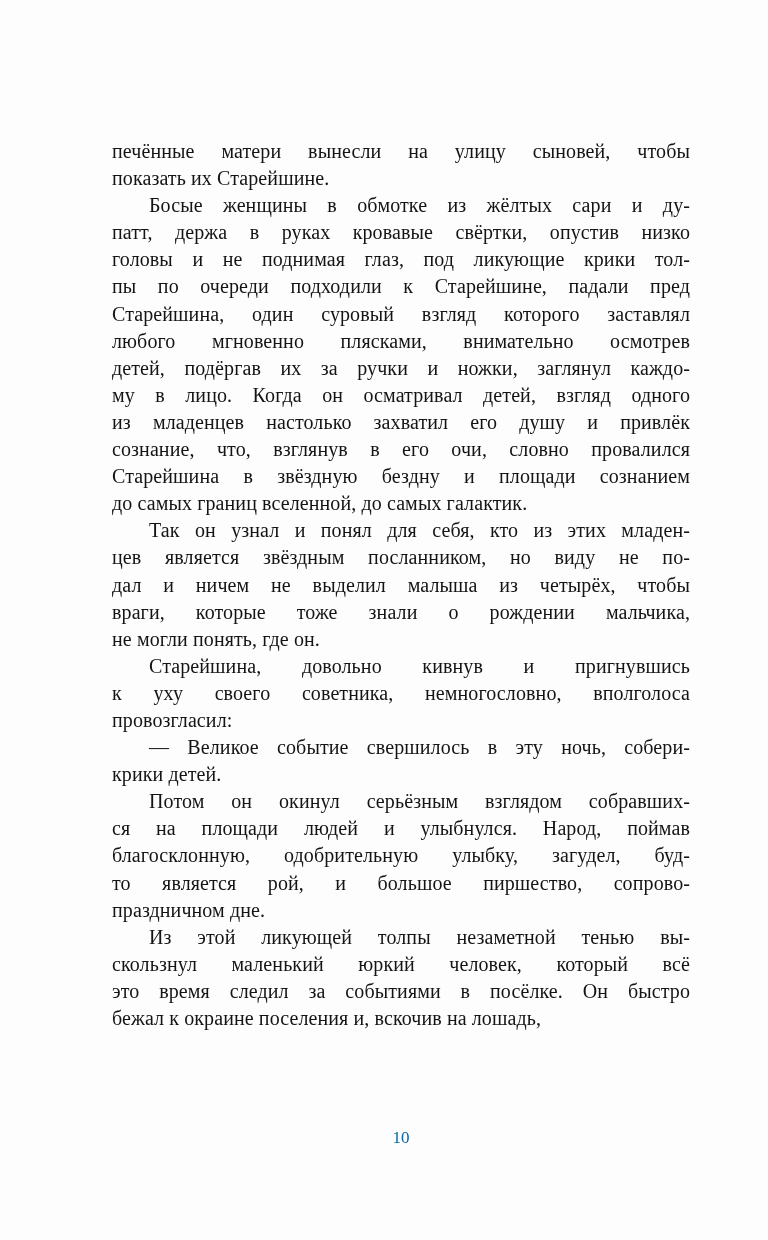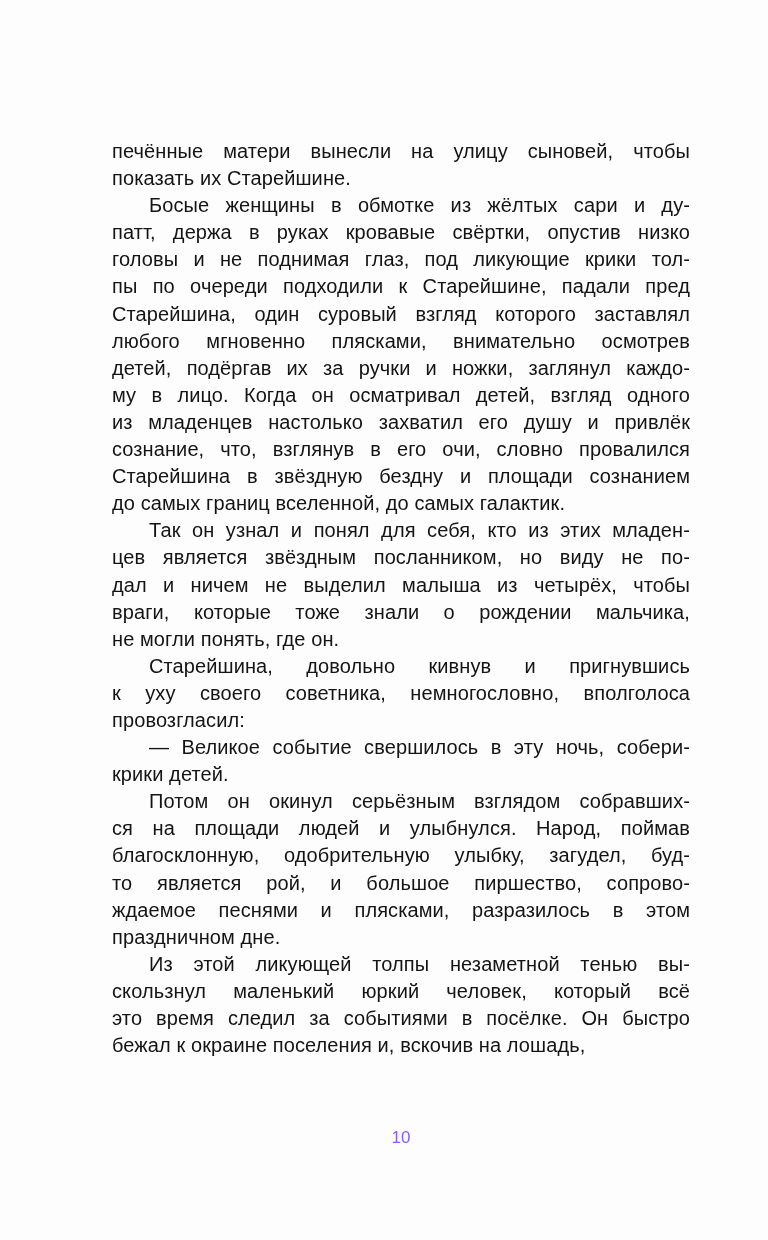--- a/index.html
+++ b/index.html
@@ -6,21 +6,21 @@
     margin: 0;
     padding: 0;
     background: #ffffff;
   }
   .page {
     position: relative;
     width: 768px;
     height: 1240px;
     background: #fdfdfd;
     overflow: hidden;
-    font-family: Liberation Sans, sans-serif;
+    font-family: Liberation Serif, serif;
     color: #141414;
   }
   .text-block {
     position: absolute;
     left: 112px;
     top: 138px;
     width: 578px;
     overflow: hidden;
   }
   .paragraph {
@@ -43,21 +43,21 @@
   }
   .page-footer {
     position: absolute;
     left: 112px;
     top: 1128px;
     width: 578px;
     text-align: center;
   }
   .page-number {
     font-size: 17px;
-    color: #8b5cf6;
+    color: #0369a1;
   }
 </style>
 </head>
 <body>
 
 <div class="page">
   <div class="text-block">
       <div class="paragraph">
         <div class="line">печённые матери вынесли на улицу сыновей, чтобы</div>
         <div class="line last">показать их Старейшине.</div>
@@ -90,21 +90,20 @@
       </div>
       <div class="paragraph">
         <div class="line indent">— Великое событие свершилось в эту ночь, собери-</div>
         <div class="line last">крики детей.</div>
       </div>
       <div class="paragraph">
         <div class="line indent">Потом он окинул серьёзным взглядом собравших-</div>
         <div class="line">ся на площади людей и улыбнулся. Народ, поймав</div>
         <div class="line">благосклонную, одобрительную улыбку, загудел, буд-</div>
         <div class="line">то является рой, и большое пиршество, сопрово-</div>
-        <div class="line">ждаемое песнями и плясками, разразилось в этом</div>
         <div class="line last">праздничном дне.</div>
       </div>
       <div class="paragraph">
         <div class="line indent">Из этой ликующей толпы незаметной тенью вы-</div>
         <div class="line">скользнул маленький юркий человек, который всё</div>
         <div class="line">это время следил за событиями в посёлке. Он быстро</div>
         <div class="line last">бежал к окраине поселения и, вскочив на лошадь,</div>
       </div>
     </div>
   <div class="page-footer">

